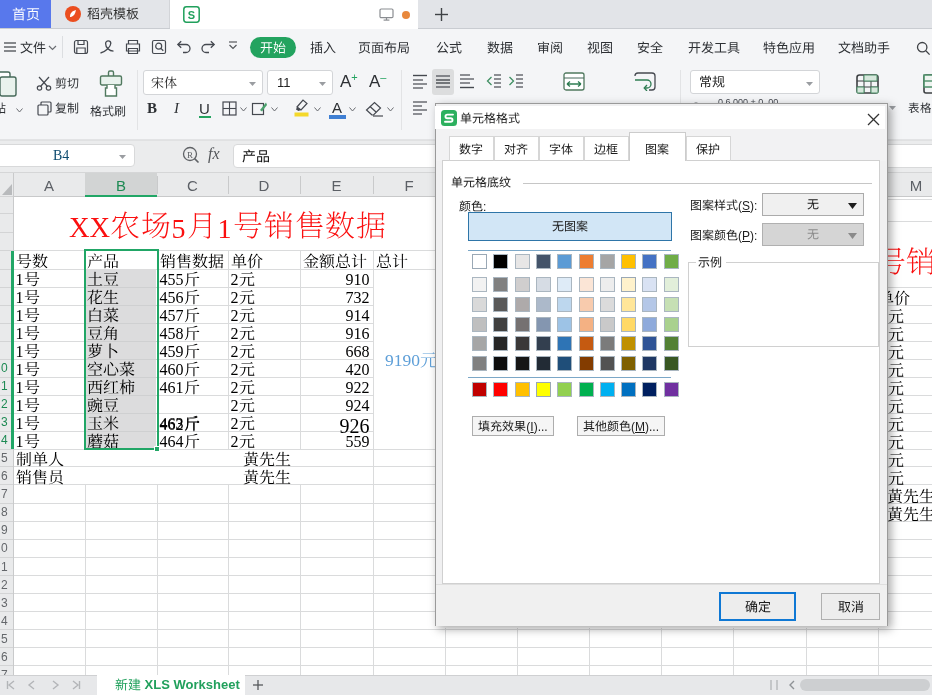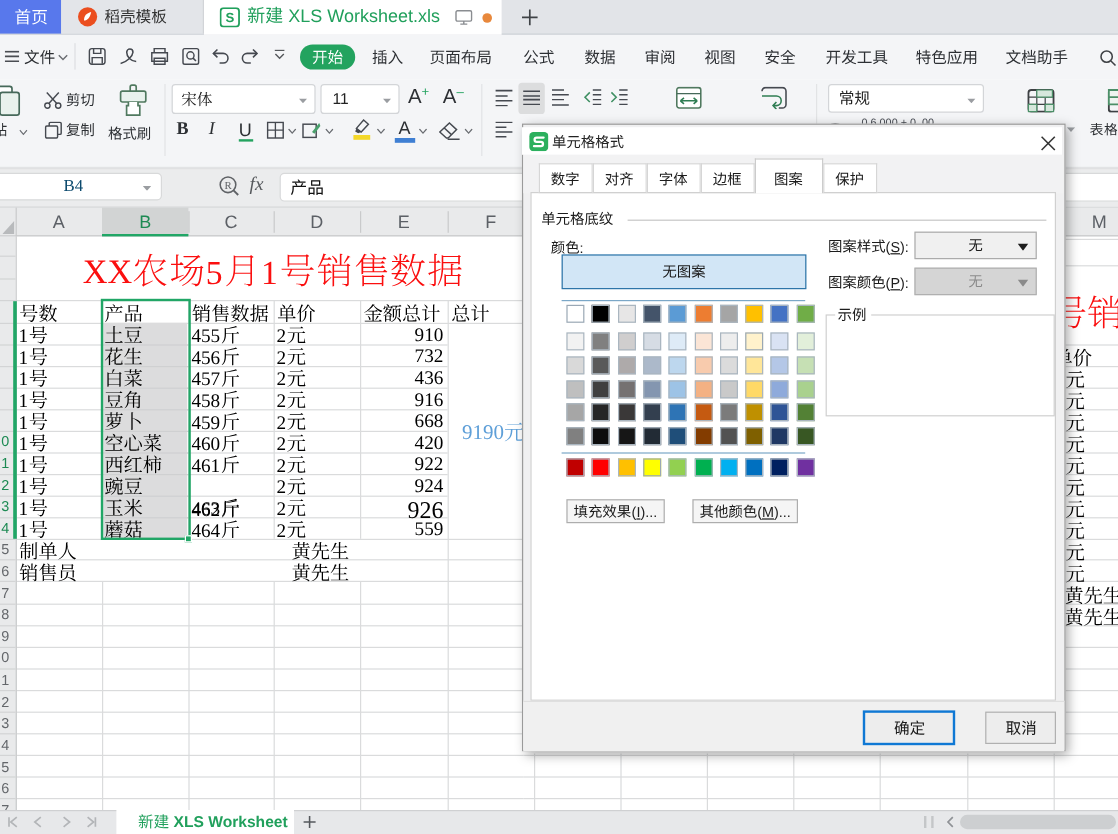--- a/index.html
+++ b/index.html
@@ -158,25 +158,20 @@
           <use href="#a6a21"></use>
         </svg><svg class="cg" viewBox="0 0 1000 1000">
           <use href="#a677f"></use>
         </svg></span>
     </div>
     <div style="position:absolute;left:170px;top:0px;width:248px;height:29px;background:#fff;">
       <svg style="position:absolute;left:13px;top:6px" width="17" height="17" viewBox="0 0 17 17">
         <rect x="0.8" y="0.8" width="15.4" height="15.4" rx="2.6" fill="none" stroke="#21a05c" stroke-width="1.5"></rect>
         <text x="8.5" y="12.6" font-size="11" font-weight="bold" fill="#21a05c" text-anchor="middle" font-family="Liberation Sans">S</text>
       </svg>
-      <span style="position:absolute;left:36px;top:0;line-height:28px;font-size:15px;color:#21a05c"><svg class="cg" viewBox="0 0 1000 1000">
-          <use href="#a65b0"></use>
-        </svg><svg class="cg" viewBox="0 0 1000 1000">
-          <use href="#a5efa"></use>
-        </svg> XLS Worksheet.xls</span>
     </div>
     <svg style="position:absolute;left:379px;top:8px" width="15" height="13" viewBox="0 0 15 13">
       <rect x="1" y="1" width="13" height="8.6" rx="1.2" fill="none" stroke="#8a8d91" stroke-width="1.2"></rect>
       <line x1="7.5" y1="9.6" x2="7.5" y2="12" stroke="#8a8d91" stroke-width="1.2"></line>
       <line x1="4.6" y1="12.1" x2="10.4" y2="12.1" stroke="#8a8d91" stroke-width="1.2"></line>
     </svg>
     <div style="position:absolute;left:402px;top:11px;width:8px;height:8px;background:#e8883c;border-radius:50%;"></div>
     <svg style="position:absolute;left:434px;top:7px" width="15" height="15" viewBox="0 0 15 15">
       <line x1="7.5" y1="1" x2="7.5" y2="14" stroke="#3f4246" stroke-width="1.4"></line>
       <line x1="1" y1="7.5" x2="14" y2="7.5" stroke="#3f4246" stroke-width="1.4"></line>
@@ -705,21 +700,21 @@
     <div style="position:absolute;top:289.38px;height:16px;font-size:16px;color:#000;font-family:Liberation Serif,serif;white-space:nowrap;right:562.5px;">732</div>
     <div style="position:absolute;left:15.5px;top:307.36px;height:16px;font-size:16px;color:#000;font-family:Liberation Serif,serif;white-space:nowrap;">1<svg class="cg" viewBox="0 0 1000 1000">
         <use href="#b53f7"></use>
       </svg></div>
     <div style="position:absolute;left:159.5px;top:307.36px;height:16px;font-size:16px;color:#000;font-family:Liberation Serif,serif;white-space:nowrap;">457<svg class="cg" viewBox="0 0 1000 1000">
         <use href="#b65a4"></use>
       </svg></div>
     <div style="position:absolute;left:230.5px;top:307.36px;height:16px;font-size:16px;color:#000;font-family:Liberation Serif,serif;white-space:nowrap;">2<svg class="cg" viewBox="0 0 1000 1000">
         <use href="#b5143"></use>
       </svg></div>
-    <div style="position:absolute;top:307.36px;height:16px;font-size:16px;color:#000;font-family:Liberation Serif,serif;white-space:nowrap;right:562.5px;">436</div>
+    <div style="position:absolute;top:307.36px;height:16px;font-size:16px;color:#000;font-family:Liberation Serif,serif;white-space:nowrap;right:562.5px;">914</div>
     <div style="position:absolute;left:15.5px;top:325.34px;height:16px;font-size:16px;color:#000;font-family:Liberation Serif,serif;white-space:nowrap;">1<svg class="cg" viewBox="0 0 1000 1000">
         <use href="#b53f7"></use>
       </svg></div>
     <div style="position:absolute;left:159.5px;top:325.34px;height:16px;font-size:16px;color:#000;font-family:Liberation Serif,serif;white-space:nowrap;">458<svg class="cg" viewBox="0 0 1000 1000">
         <use href="#b65a4"></use>
       </svg></div>
     <div style="position:absolute;left:230.5px;top:325.34px;height:16px;font-size:16px;color:#000;font-family:Liberation Serif,serif;white-space:nowrap;">2<svg class="cg" viewBox="0 0 1000 1000">
         <use href="#b5143"></use>
       </svg></div>
     <div style="position:absolute;top:325.34px;height:16px;font-size:16px;color:#000;font-family:Liberation Serif,serif;white-space:nowrap;right:562.5px;">916</div>

